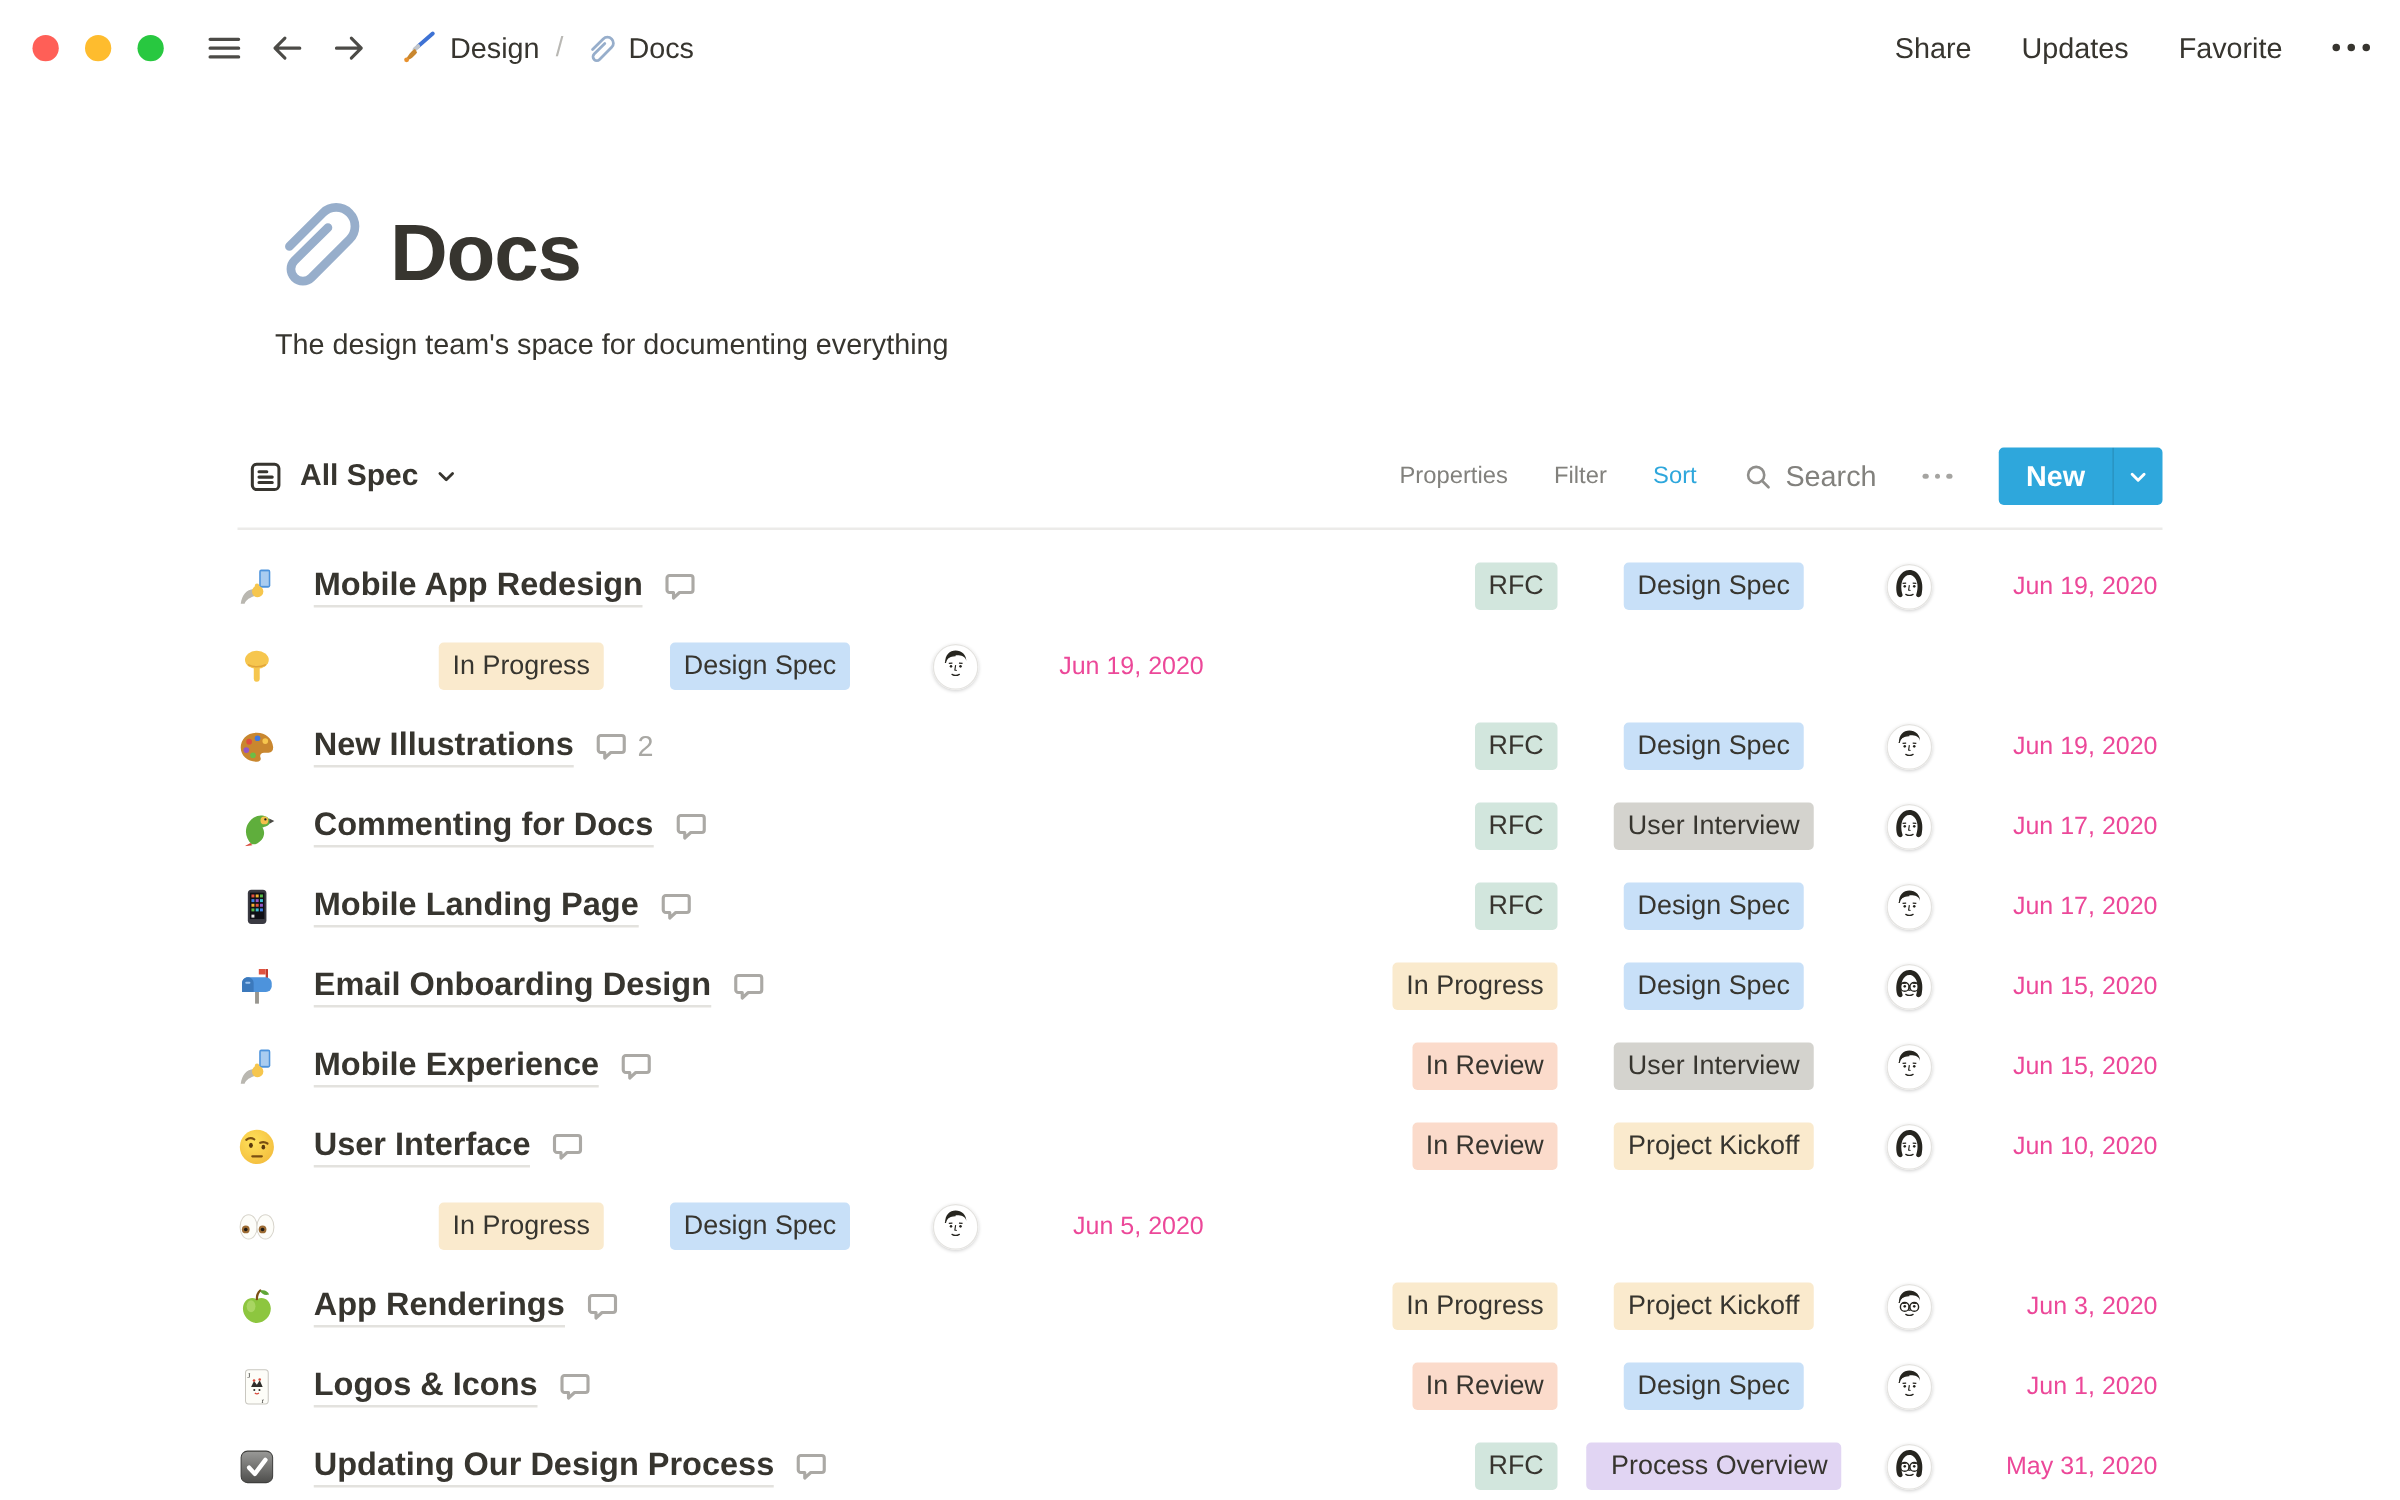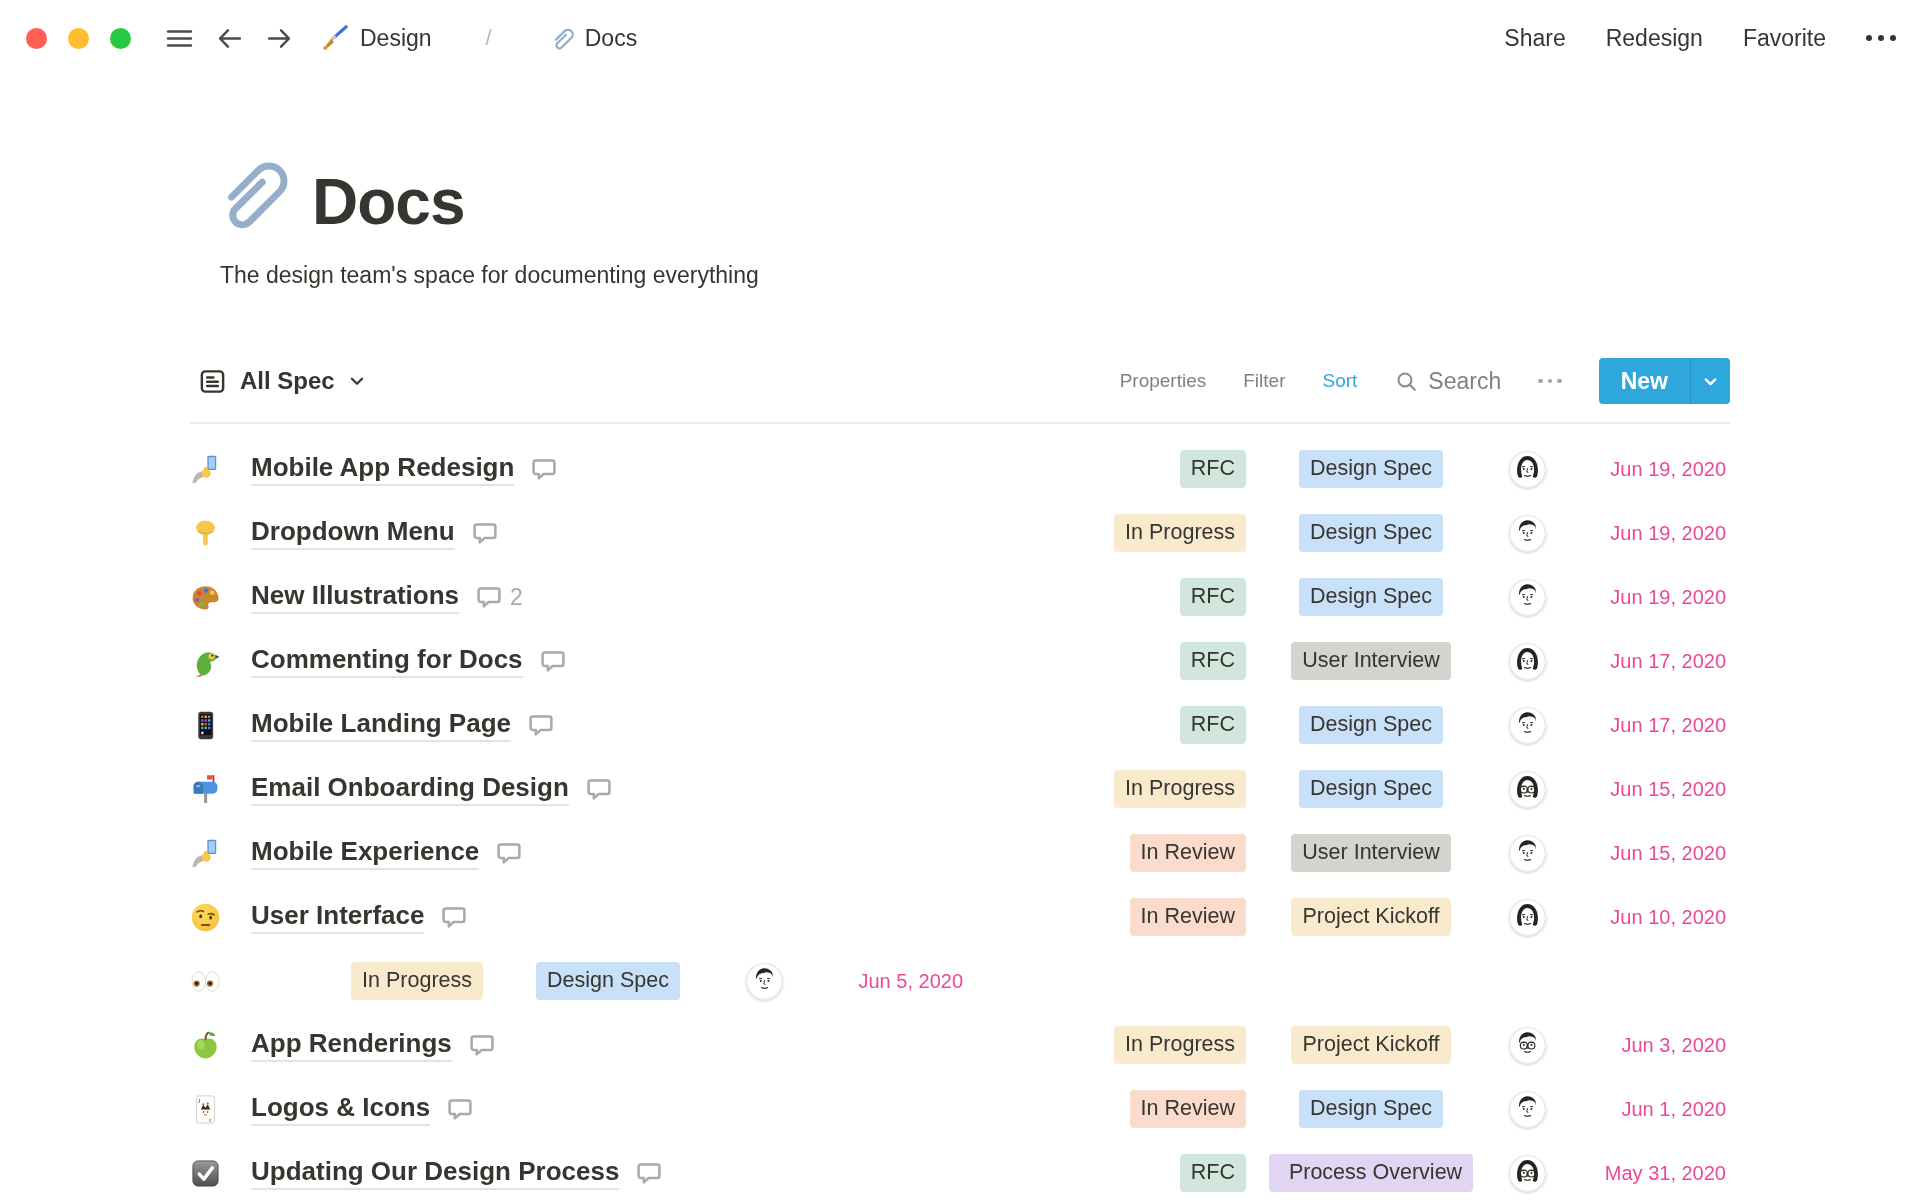--- a/index.html
+++ b/index.html
@@ -6,21 +6,21 @@
   html,body { width:1920px; height:1200px; overflow:hidden; background:#fff;
     font-family:"Liberation Sans", sans-serif; color:#37352F; }
 
   
   .topbar { display:flex; align-items:center; height:76px; padding:0 24px 0 26px; }
   .lights { display:flex; gap:21px; margin-right:30px; }
   .light { width:21px; height:21px; border-radius:50%; }
   .navbtn { width:36px; height:36px; display:flex; align-items:center; justify-content:center; }
   .navbtn svg { width:31px; height:31px; }
   .nav-group { display:flex; align-items:center; gap:14px; margin-right:18px; }
-  .breadcrumb { display:flex; align-items:center; font-size:23px;gap:41px; }
+  .breadcrumb { display:flex; align-items:center; font-size:23px; }
   .crumb { display:flex; align-items:center; gap:11px; padding:4px 6px; border-radius:4px; }
   .crumb .cicon svg { width:28px; height:28px; display:block; }
   .crumb-sep { color:#B9B8B4; margin:0 7px; font-size:22px; }
   .topbar-actions { margin-left:auto; display:flex; align-items:center; gap:40px; font-size:23px; }
   .topbar-actions .tb-item { cursor:default; }
   .dots { display:flex; gap:6px; align-items:center; }
   .dots i { width:6px; height:6px; border-radius:50%; background:#37352F; display:block; }
 
   
   .page-head { margin:72px 190px 0 200px; }
@@ -111,21 +111,21 @@
       <span class="cicon">
           <svg viewBox="0 0 24 24">
             <path d="M8.6 13.4 L15.9 6.1 a4.1 4.1 0 0 1 5.8 5.8 L13.4 20.2 a2.6 2.6 0 0 1 -3.7 -3.7 L17 9.3" fill="none" stroke="#97AECB" stroke-width="1.9" stroke-linecap="round"></path>
           </svg>
         </span>
       <span>Docs</span>
     </span>
   </nav>
   <div class="topbar-actions">
     <span class="tb-item">Share</span>
-    <span class="tb-item">Redesign</span>
+    <span class="tb-item">Updates</span>
     <span class="tb-item">Favorite</span>
     <span class="dots">
         <i></i>
         <i></i>
         <i></i>
       </span>
   </div>
 </header>
 
 <section class="page-head">
@@ -223,29 +223,20 @@
   </div>
 
   <div class="row">
     <span class="cell-icon">
         <svg viewBox="0 0 30 30">
           <ellipse cx="15" cy="9.5" rx="9.2" ry="7" fill="#F6C64E"></ellipse>
           <rect x="12.6" y="12" width="4.6" height="14.5" rx="2.3" fill="#F6C64E"></rect>
           <path d="M8 13.2 Q15 16.6 22 13.2" stroke="#E0A33A" stroke-width="1" fill="none"></path>
         </svg>
       </span>
-    <span class="cell-title">
-      <a class="title">Dropdown Menu</a>
-      <span class="comments" hidden="">
-        <svg viewBox="0 0 26 26">
-            <path d="M4.6 4.4 h16.8 a2 2 0 0 1 2 2 v9.6 a2 2 0 0 1 -2 2 h-8.8 l-4.8 4.4 v-4.4 h-3.2 a2 2 0 0 1 -2 -2 v-9.6 a2 2 0 0 1 2 -2 z" fill="none" stroke="#ABA9A5" stroke-width="2.5" stroke-linejoin="round"></path>
-          </svg>
-        <span class="comment-num"></span>
-      </span>
-    </span>
     <span class="cell-status">
         <span class="badge" style="background: rgb(250, 234, 205);">In Progress</span>
       </span>
     <span class="cell-type">
         <span class="badge" style="background: rgb(200, 224, 248);">Design Spec</span>
       </span>
     <span class="cell-avatar">
         <span class="avatar">
           <svg viewBox="0 0 36 36">
             <circle cx="18" cy="18" r="17.3" fill="#fff" stroke="#E4E3E0" stroke-width="1"></circle>

